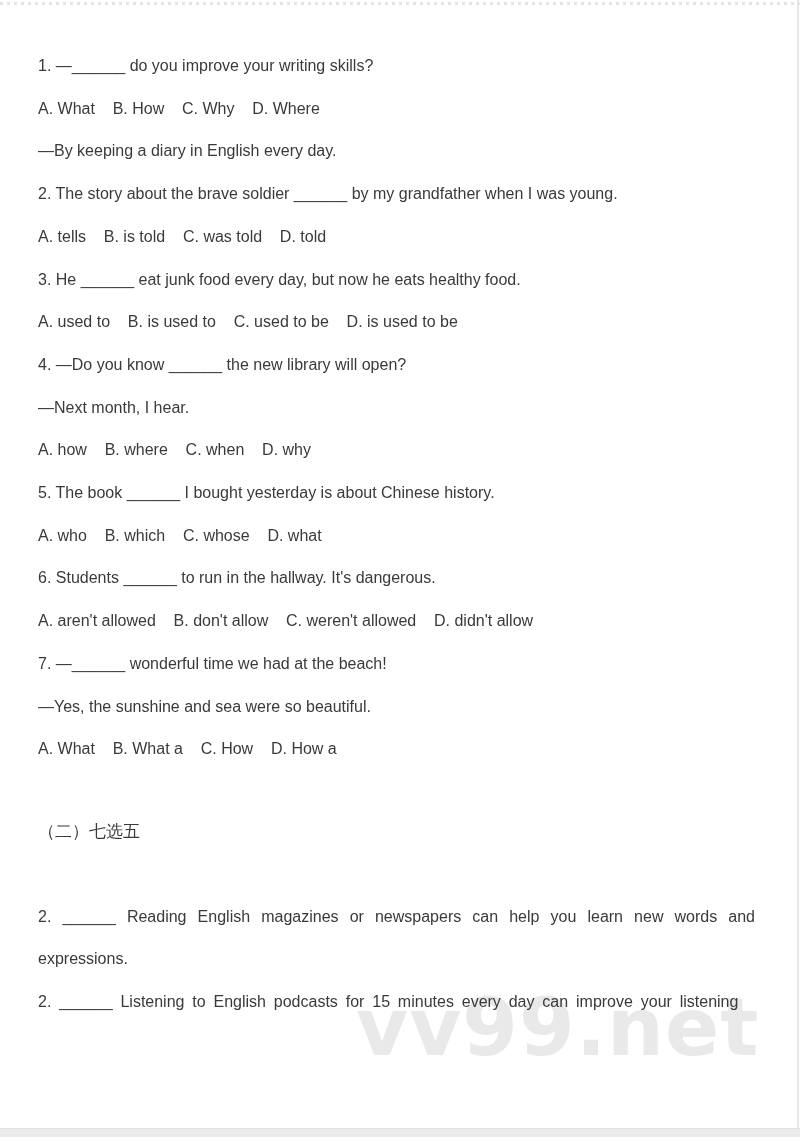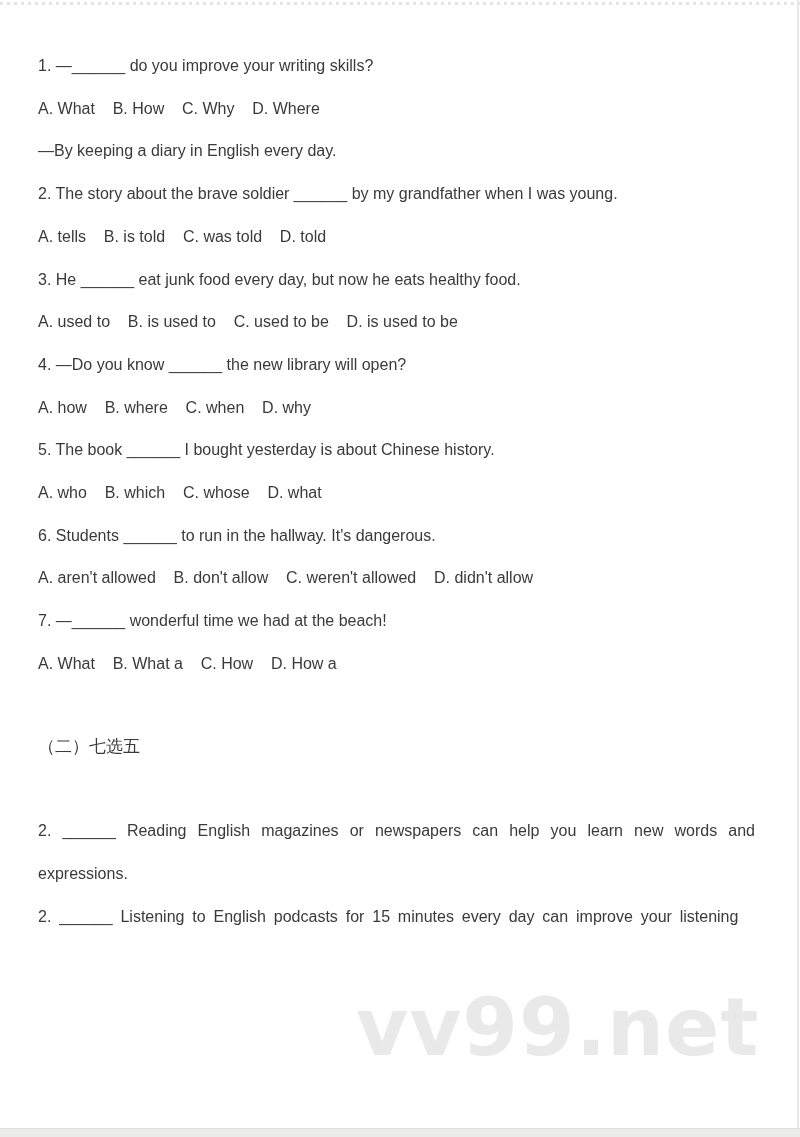--- a/index.html
+++ b/index.html
@@ -96,29 +96,31 @@
     <p>A. What    B. How    C. Why    D. Where</p>
     <p>—By keeping a diary in English every day.</p>
 
     <p>2. The story about the brave soldier ______ by my grandfather when I was young.</p>
     <p>A. tells    B. is told    C. was told    D. told</p>
 
     <p>3. He ______ eat junk food every day, but now he eats healthy food.</p>
     <p>A. used to    B. is used to    C. used to be    D. is used to be</p>
 
     <p>4. —Do you know ______ the new library will open?</p>
+    <p>—Next month, I hear.</p>
     <p>A. how    B. where    C. when    D. why</p>
 
     <p>5. The book ______ I bought yesterday is about Chinese history.</p>
     <p>A. who    B. which    C. whose    D. what</p>
 
     <p>6. Students ______ to run in the hallway. It's dangerous.</p>
     <p>A. aren't allowed    B. don't allow    C. weren't allowed    D. didn't allow</p>
 
     <p>7. —______ wonderful time we had at the beach!</p>
+    <p>—Yes, the sunshine and sea were so beautiful.</p>
     <p>A. What    B. What a    C. How    D. How a</p>
 
     <p class="section-heading">（二）七选五</p>
 
     <p class="justified item-first">2. ______ Reading English magazines or newspapers can help you learn new words and expressions.</p>
     <p class="justified item-continued">2. ______ Listening to English podcasts for 15 minutes every day can improve your listening</p>
   </div>
 
   <div class="right-edge"></div>
   <div class="bottom-strip"></div>

